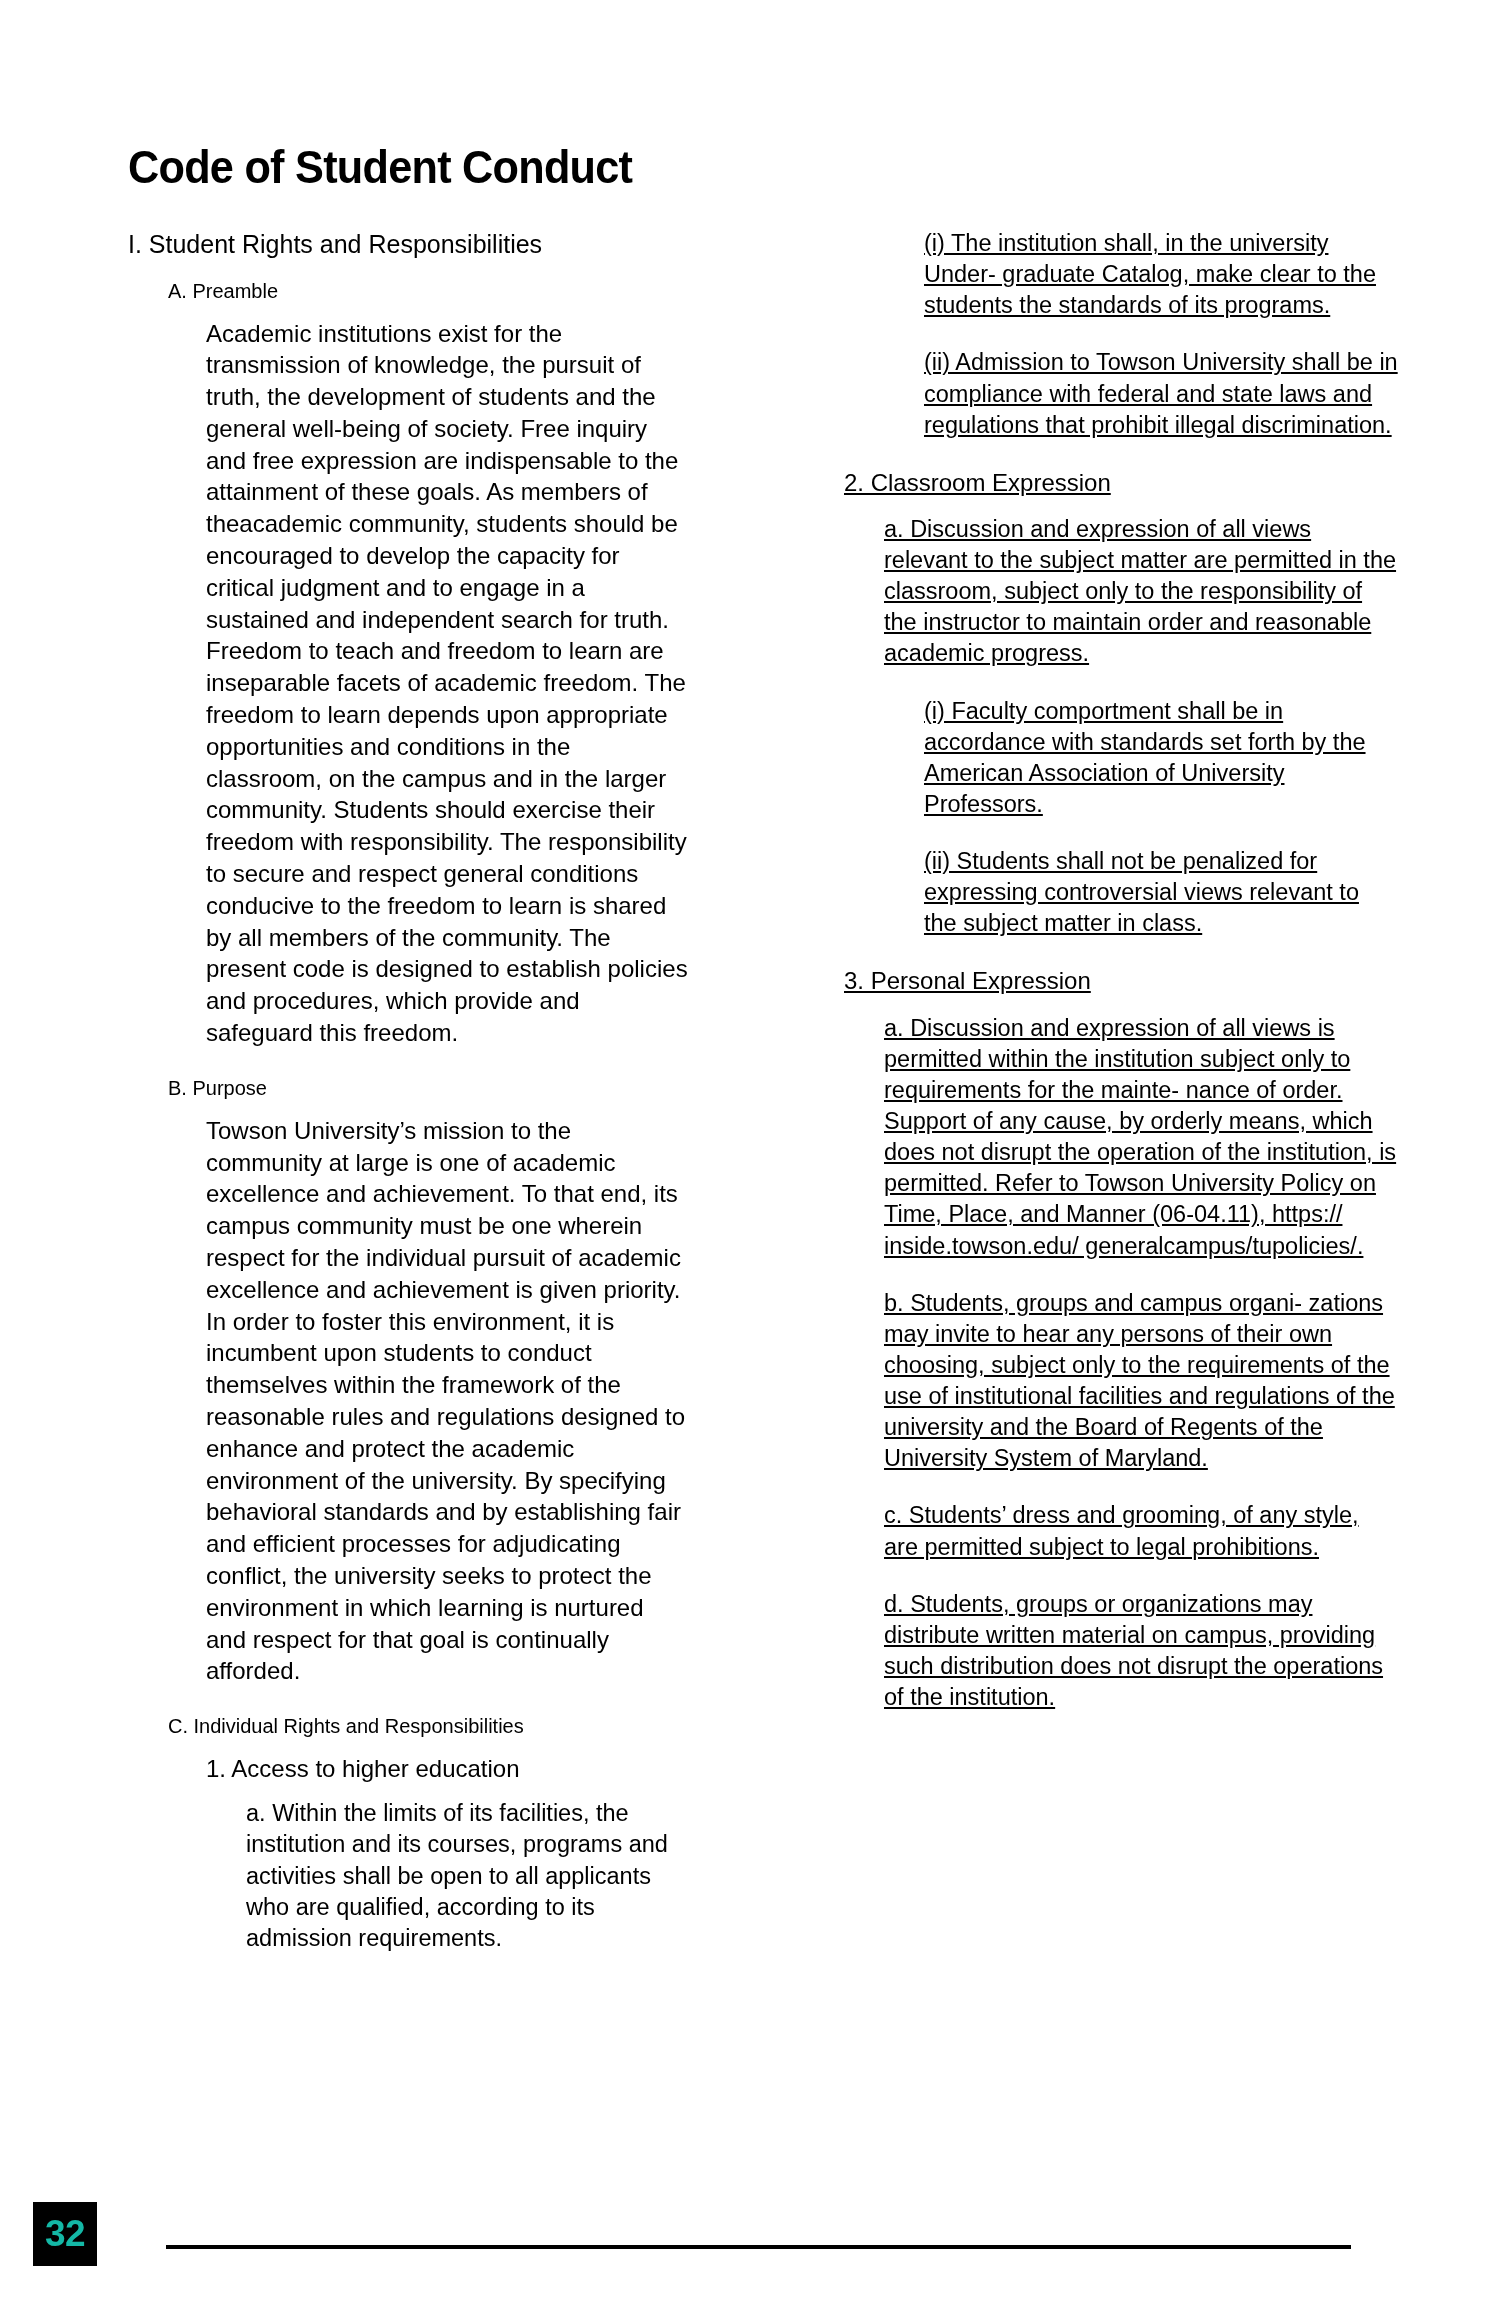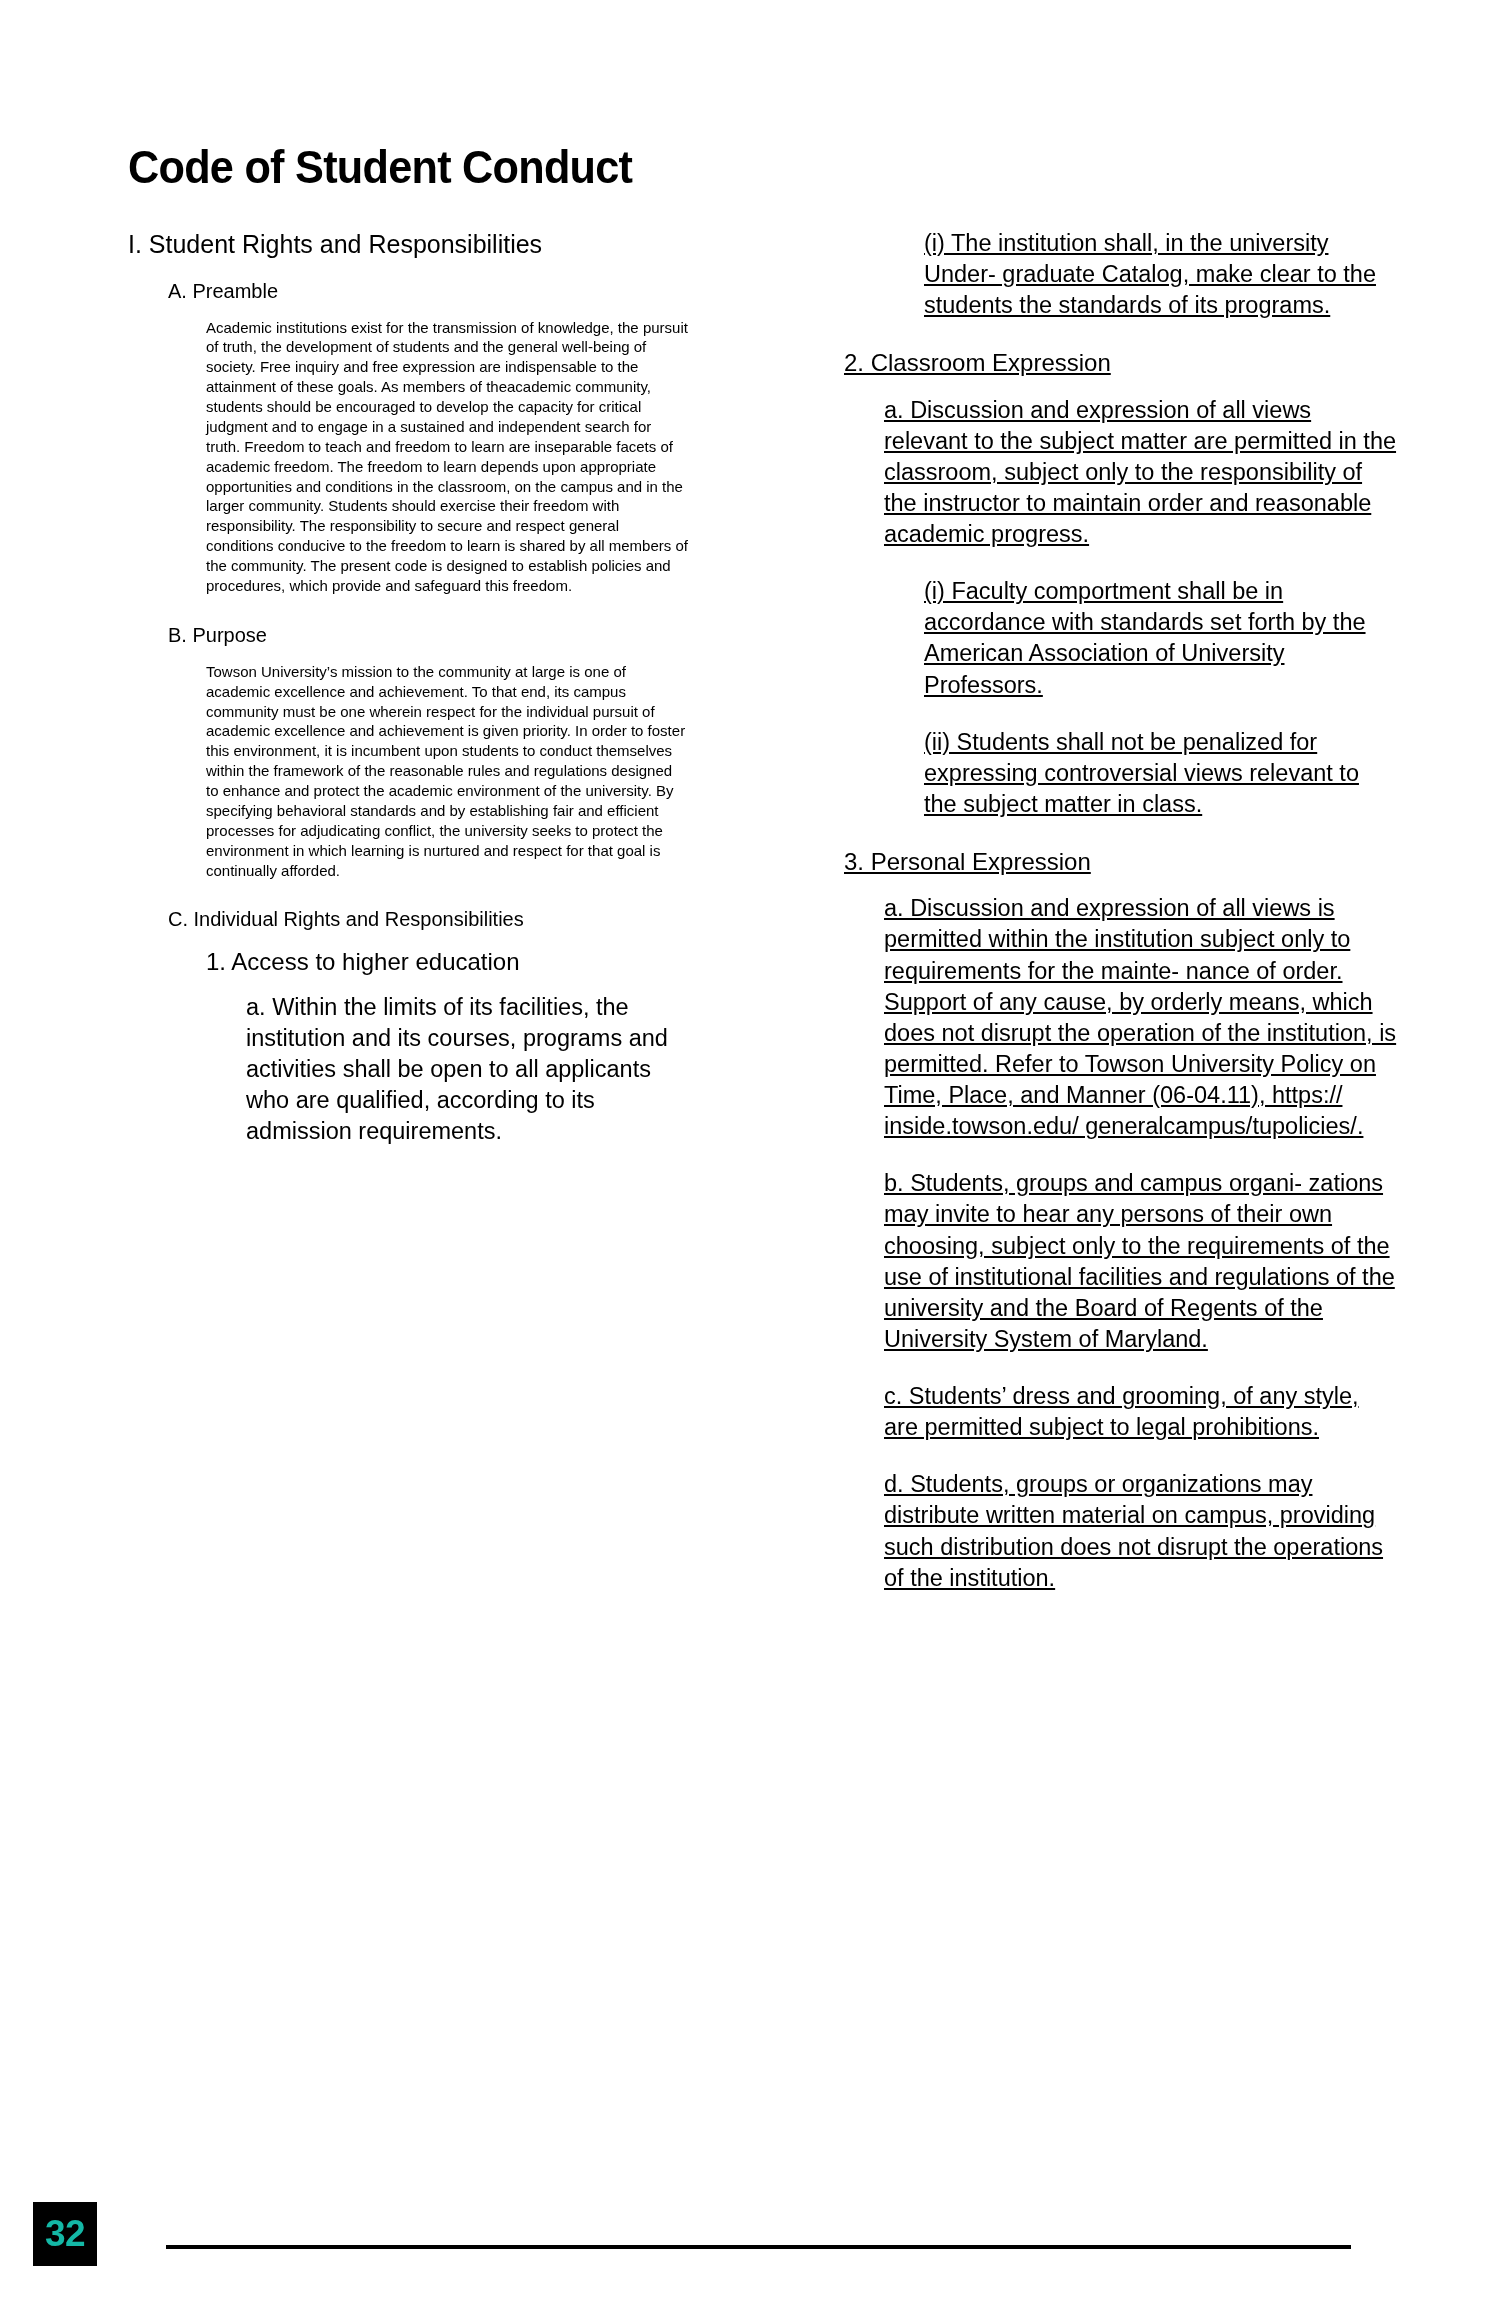--- a/index.html
+++ b/index.html
@@ -58,21 +58,21 @@
     margin: 0 0 14px 0;
     padding-left: 40px;
   }
   .lvl-num {
     font-size: 24px;
     line-height: 1.30;
     margin: 0 0 14px 0;
     padding-left: 40px;
   }
   .para {
-    font-size: 15px;
+    font-size: 24px;
     line-height: 1.325;
     margin: 0 0 26px 0;
     padding-left: 78px;
     text-align: left;
   }
   .para-sub {
     font-size: 23.5px;
     line-height: 1.325;
     margin: 0 0 24px 0;
     padding-left: 118px;
@@ -152,20 +152,21 @@
     <div class="lvl-num" style="padding-left:78px;">1. Access to higher education</div>
 
     <p class="para-sub">a. Within the limits of its facilities, the institution and its courses, programs and activities shall be open to all applicants who are qualified, according to its admission requirements.</p>
 
   </div>
 
   <div class="col col-right">
 
     <p class="para-r-deep">(i) The institution shall, in the university Under- graduate Catalog, make clear to the students the standards of its programs.</p>
 
+    <p class="para-r-deep">(ii) Admission to Towson University shall be in compliance with federal and state laws and regulations that prohibit illegal discrimination.</p>
 
     <div class="head-r" style="padding-left:6px;">2. Classroom Expression</div>
 
     <p class="para-r">a. Discussion and expression of all views relevant to the subject matter are permitted in the classroom, subject only to the responsibility of the instructor to maintain order and reasonable academic progress.</p>
 
     <p class="para-r-deep">(i) Faculty comportment shall be in accordance with standards set forth by the American Association of University Professors.</p>
 
     <p class="para-r-deep">(ii) Students shall not be penalized for expressing controversial views relevant to the subject matter in class.</p>
 
 

